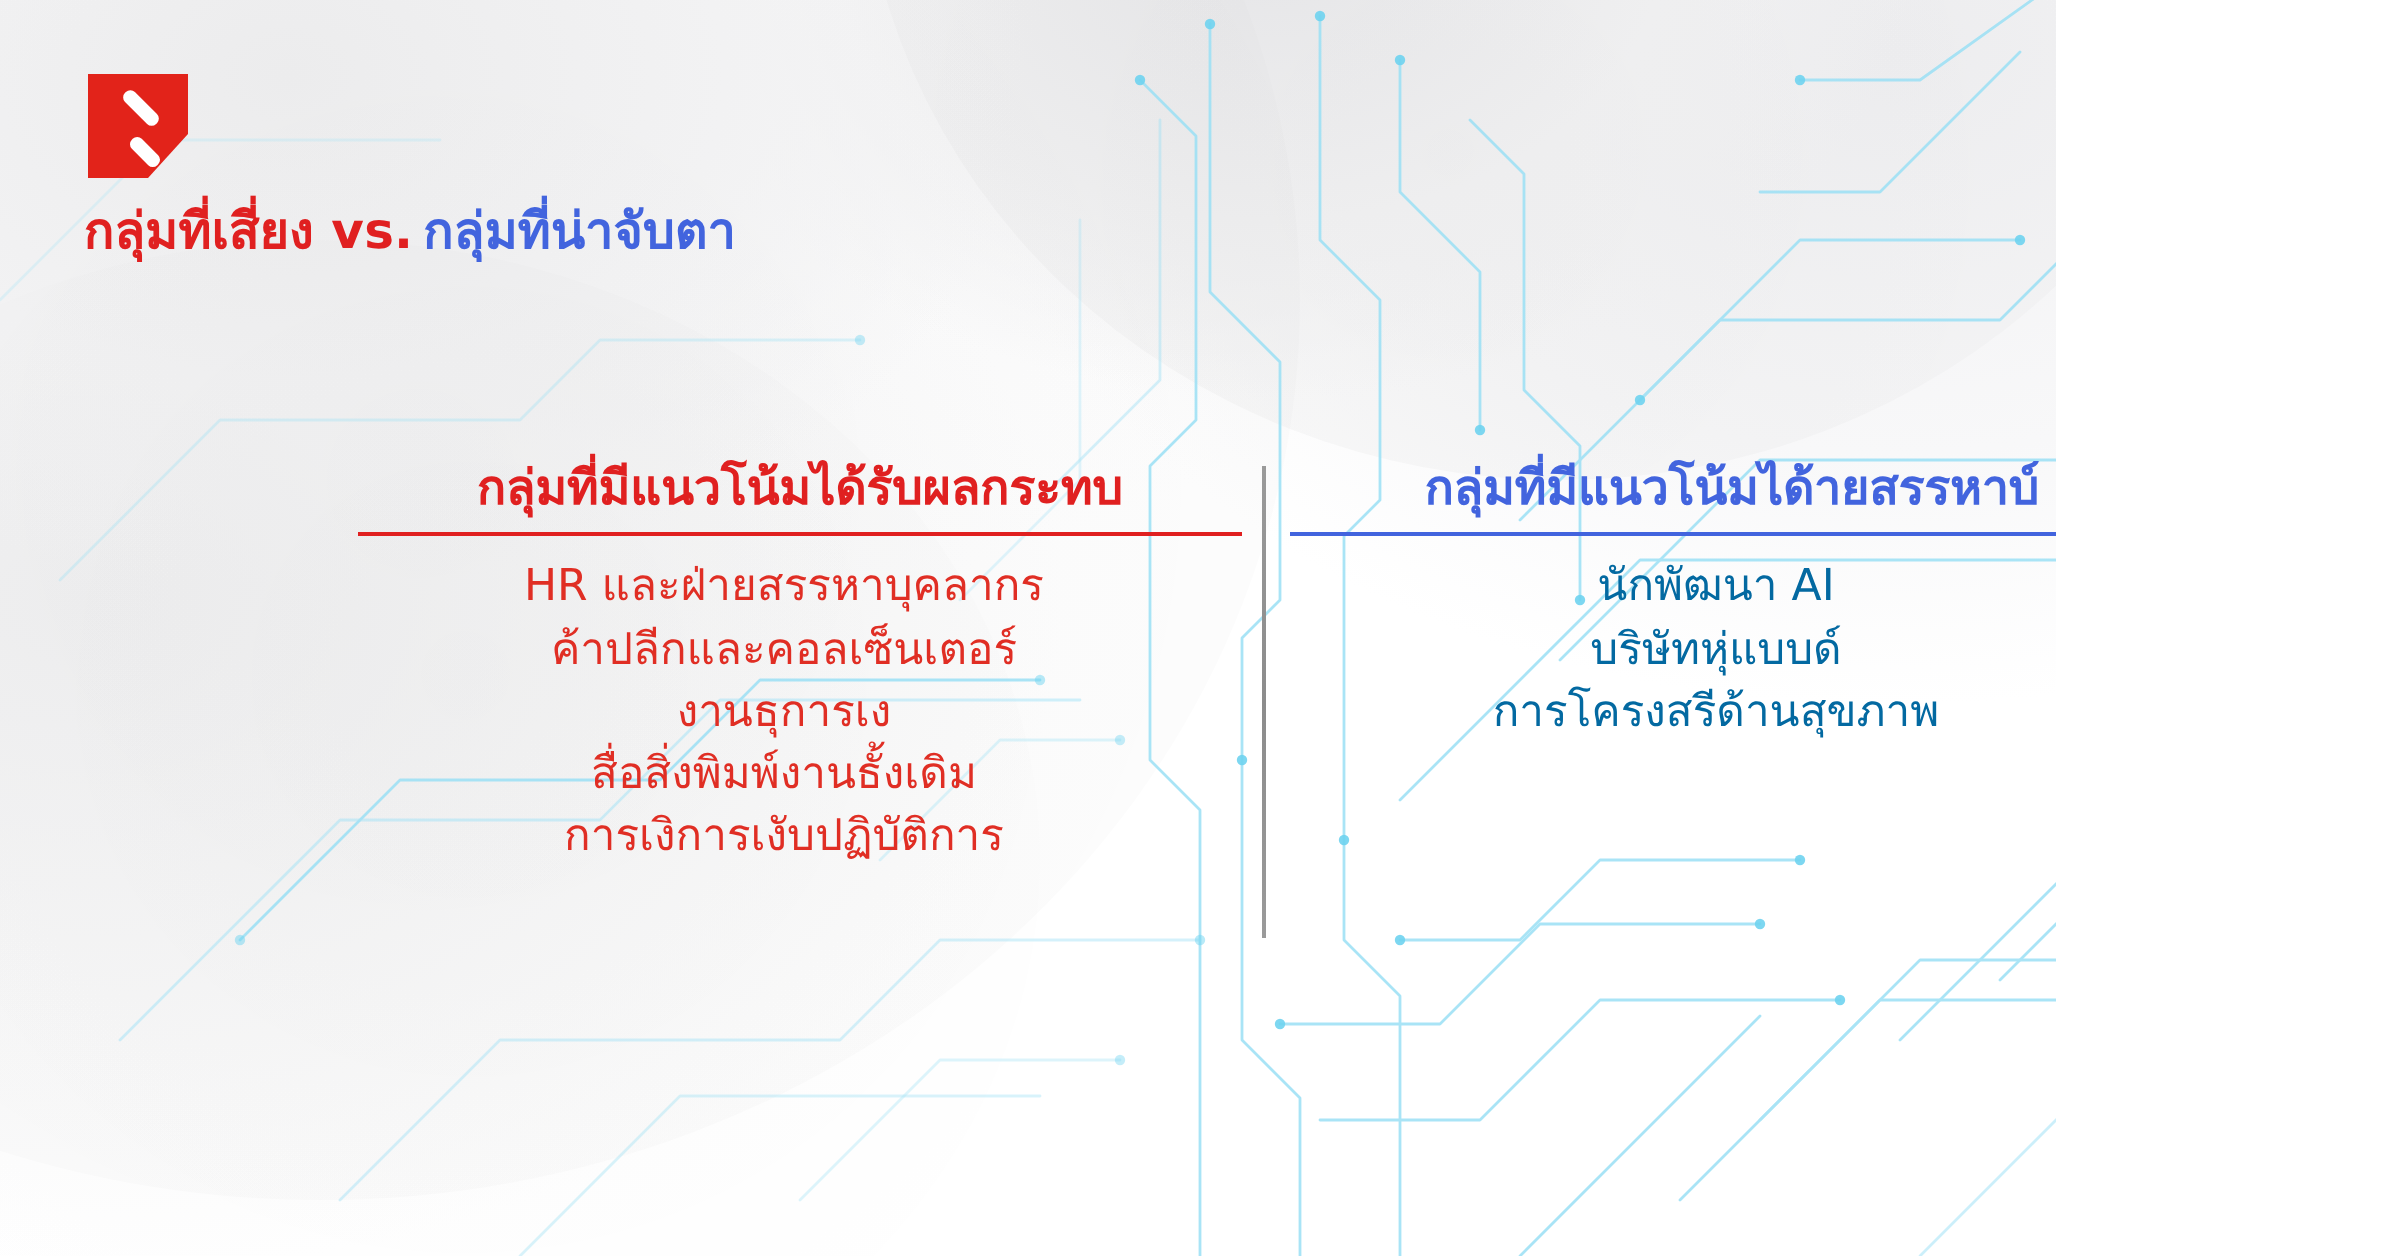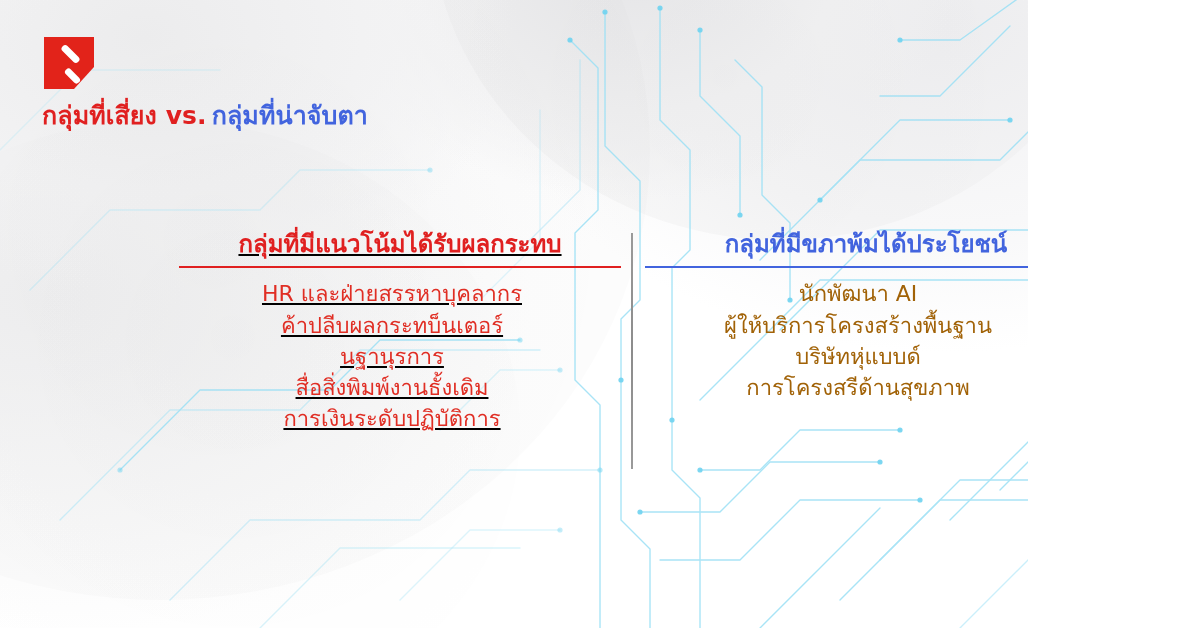--- a/index.html
+++ b/index.html
@@ -70,21 +70,21 @@
   .t-blue { color: #4264DE; }
   .t-gap  { display: inline-block; width: 5px; }
 
   
   .col {
     position: absolute;
     top: 228px;
     width: 442px;
     text-align: center;
   }
-  #col-left  { left: 179px; text-decoration: underline; }
+  #col-left  { left: 179px; }
   #col-right { left: 645px; }
 
   .col-head {
     font-size: 24px;
     font-weight: bold;
     line-height: 1.35;
     white-space: nowrap;
   }
   .head-rule {
     height: 2px;
@@ -98,21 +98,21 @@
     list-style: none;
     margin: 0;
     padding: 10px 16px 0 0;
   }
   .col-list li {
     font-size: 22px;
     line-height: 1.42;
     white-space: nowrap;
   }
   #list-left li  { color: #E02E24; }
-  #list-right li { color: #a16207; }
+  #list-right li { color: #0369a1; }
 
   
   #divider {
     position: absolute;
     left: 631px;
     top: 233px;
     width: 2px;
     height: 236px;
     background: linear-gradient(to bottom, #9a9a9a 0%, #8c8c8c 50%, #9a9a9a 100%);
   }
@@ -210,33 +210,32 @@
 
   <div id="title">
     <span class="t-red">กลุ่มที่เสี่ยง vs.</span><span class="t-gap"></span><span class="t-blue">กลุ่มที่น่าจับตา</span>
   </div>
 
   <div class="col" id="col-left">
     <div class="col-head t-red">กลุ่มที่มีแนวโน้มได้รับผลกระทบ</div>
     <div class="head-rule" id="rule-left"></div>
     <ul class="col-list" id="list-left">
       <li>HR และฝ่ายสรรหาบุคลากร</li>
-      <li>ค้าปลีบผลกระทบ็นเตอร์</li>
-      <li>นฐานุรการ</li>
+      <li>ค้าปลีกและคอลเซ็นเตอร์</li>
+      <li>งานธุการเง</li>
       <li>สื่อสิ่งพิมพ์งานธั้งเดิม</li>
-      <li>การเงินระดับปฏิบัติการ</li>
+      <li>การเงิการเงับปฏิบัติการ</li>
     </ul>
   </div>
 
   <div id="divider"></div>
 
   <div class="col" id="col-right">
-    <div class="col-head t-blue">กลุ่มที่มีขภาพ้มได้ประโยชน์</div>
+    <div class="col-head t-blue">กลุ่มที่มีแนวโน้มได้ายสรรหาบ์</div>
     <div class="head-rule" id="rule-right"></div>
     <ul class="col-list" id="list-right">
       <li>นักพัฒนา AI</li>
-      <li>ผู้ให้บริการโครงสร้างพื้นฐาน</li>
       <li>บริษัทหุ่แบบด์</li>
       <li>การโครงสรีด้านสุขภาพ</li>
     </ul>
   </div>
 
 </div>
 
 </body></html>

